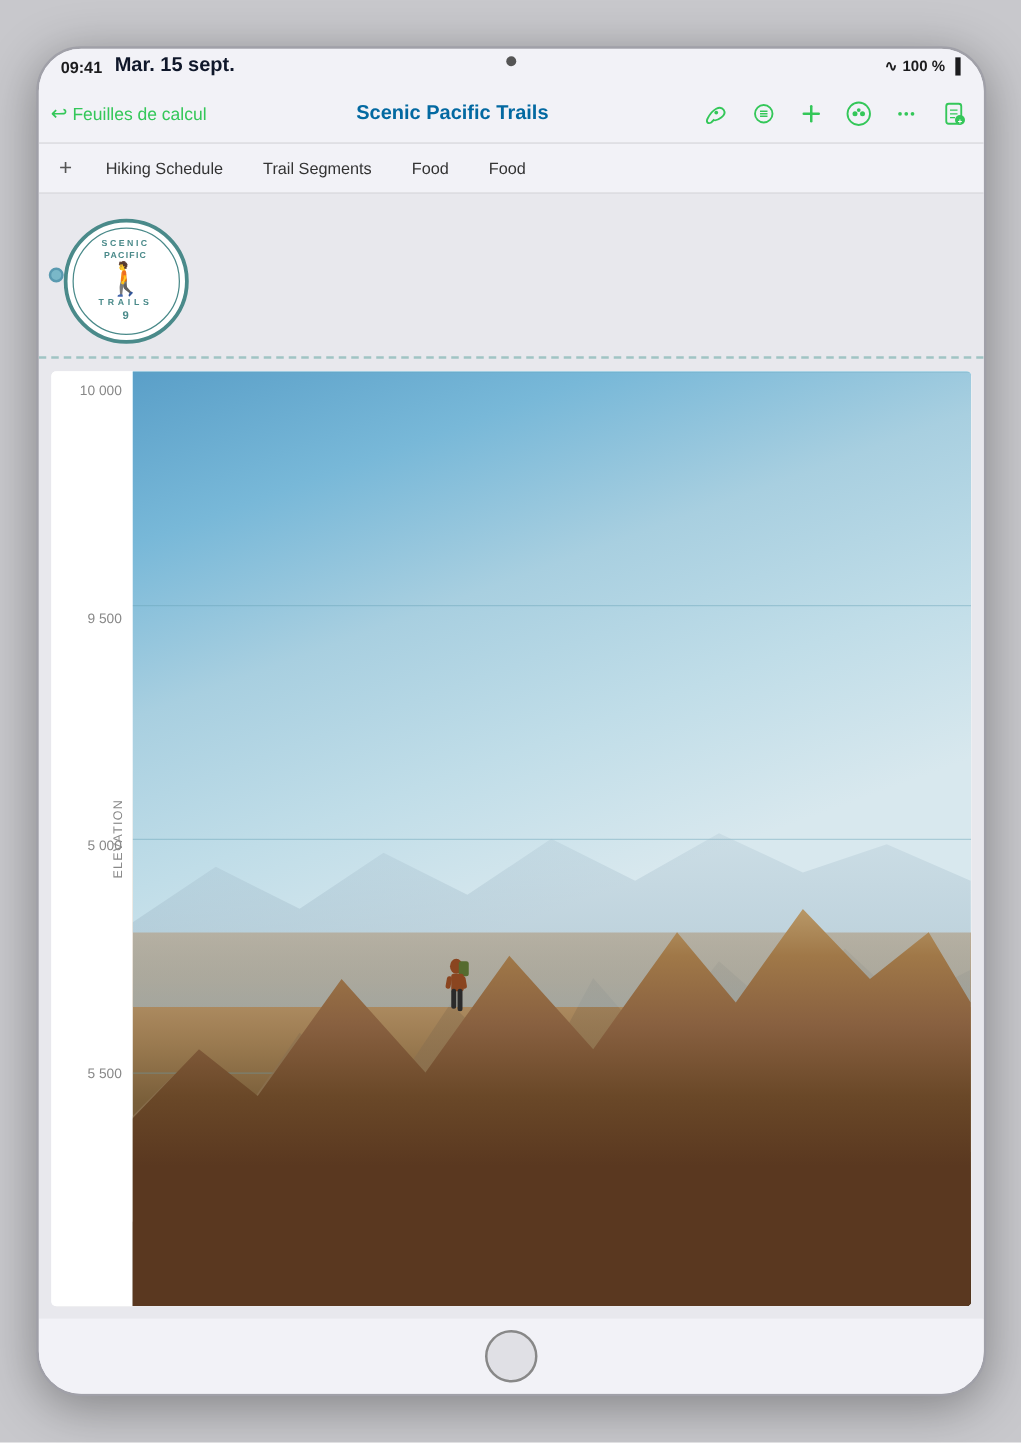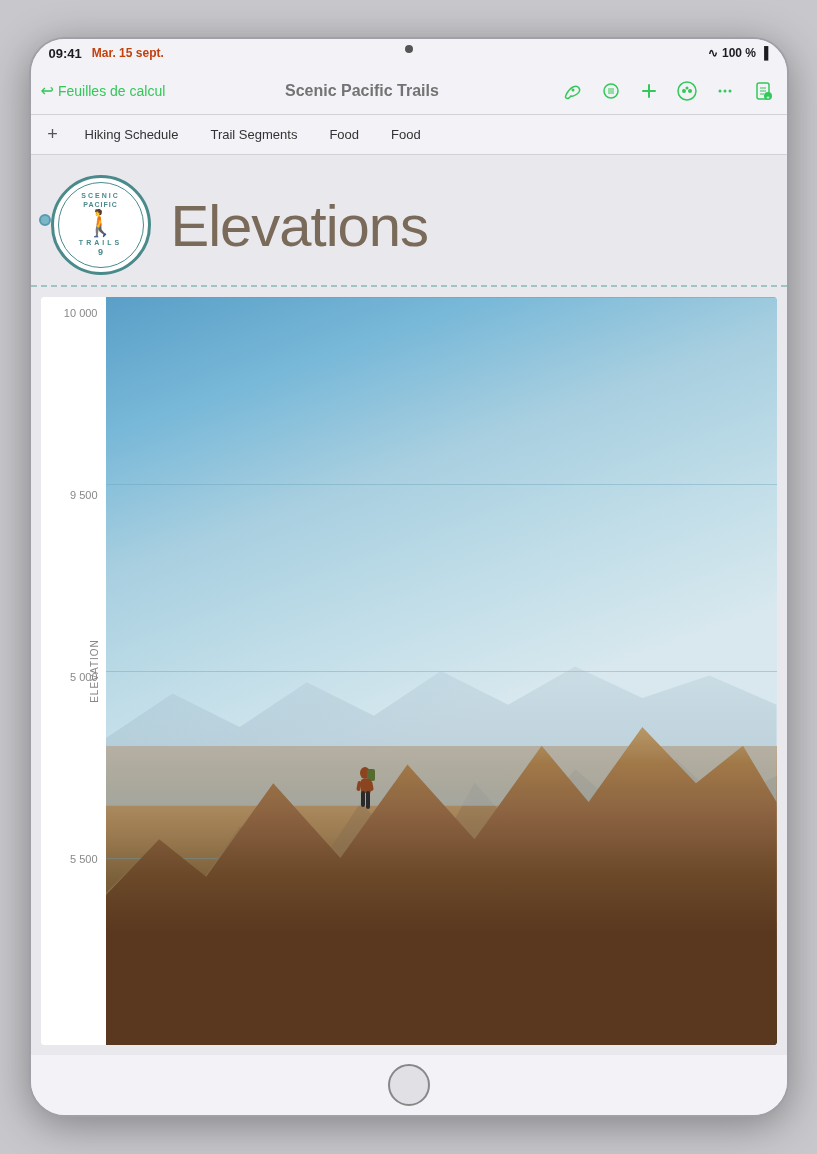--- a/index.html
+++ b/index.html
@@ -35,21 +35,21 @@
       display: flex;
       align-items: center;
       justify-content: space-between;
       padding: 0 18px;
       font-size: 13px;
       font-weight: 600;
       color: #1c1c1e;
       flex-shrink: 0;
     }
     .status-time { font-weight: 700; font-size: 13px; }
-    .status-date { font-size: 12px; color: #c2410c; margin-left: 6px; }
+    .status-date { font-size: 16px; color: #0f172a; margin-left: 6px; }
     .status-right {
       display: flex;
       align-items: center;
       gap: 4px;
       font-size: 12px;
     }
 
     
     .camera-notch {
       position: absolute;
@@ -80,21 +80,21 @@
       color: #34c759;
       font-size: 14px;
       cursor: pointer;
     }
     .toolbar-back-icon { font-size: 16px; color: #34c759; }
     .toolbar-title {
       flex: 1;
       text-align: center;
       font-size: 16px;
       font-weight: 700;
-      color: #737373;
+      color: #0369a1;
     }
     .toolbar-icons {
       display: flex;
       align-items: center;
       gap: 10px;
     }
     .toolbar-icon {
       width: 28px;
       height: 28px;
       display: flex;
@@ -430,21 +430,20 @@
         <div class="logo-inner-ring"></div>
         <div style="display:flex;flex-direction:column;align-items:center;z-index:1;">
           <div style="font-size:7px;font-weight:800;color:#4a8a8a;letter-spacing:2px;text-transform:uppercase;line-height:1.2;">SCENIC</div>
           <div style="font-size:7px;font-weight:800;color:#4a8a8a;letter-spacing:1px;text-transform:uppercase;line-height:1.2;">PACIFIC</div>
           <div style="font-size:26px;color:#4a8a8a;line-height:1.1;">🚶</div>
           <div style="font-size:7px;font-weight:800;color:#4a8a8a;letter-spacing:3px;text-transform:uppercase;line-height:1.3;">TRAILS</div>
           <div style="font-size:9px;font-weight:900;color:#4a8a8a;line-height:1.2;">9</div>
         </div>
       </div>
 
-      <div class="sheet-title">Elevations</div>
     </div>
 
     <div class="chart-area">
 
       <div class="chart-y-axis" style="position:relative;">
         <div class="y-label">10 000</div>
         <div class="y-label">9 500</div>
         <div class="y-axis-title">ELEVATION</div>
         <div class="y-label">5 000</div>
         <div class="y-label">5 500</div>

